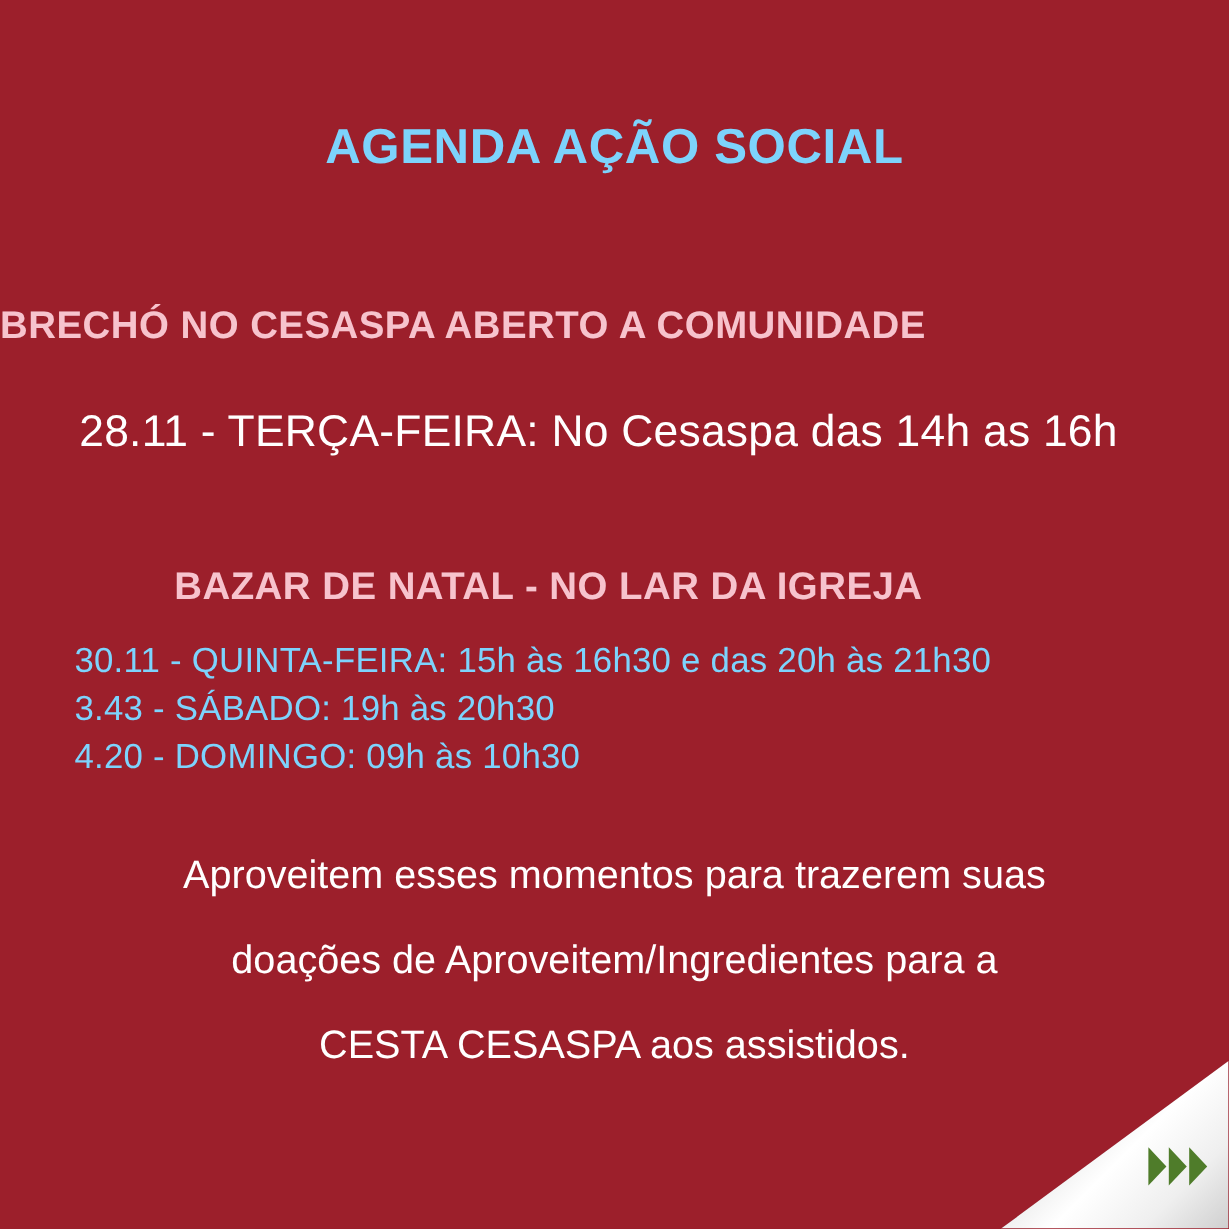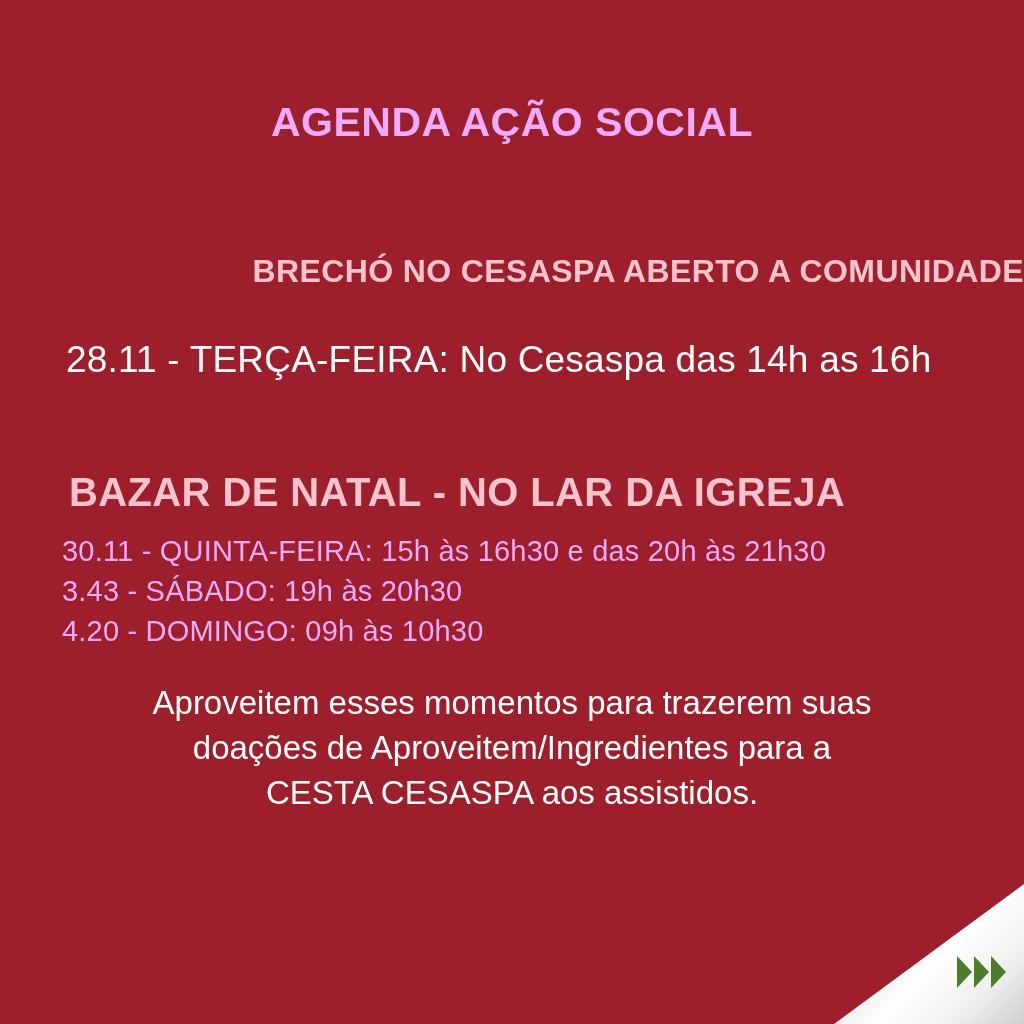--- a/index.html
+++ b/index.html
@@ -21,34 +21,34 @@
     overflow: hidden;
   }
 
   
   .poster-title {
     position: absolute;
     top: 99px;
     left: 0;
     width: 1024px;
     text-align: center;
-    color: #f0abfc;
+    color: #7dd3fc;
     font-size: 41px;
     font-weight: bold;
     letter-spacing: 0.5px;
     font-family: "Liberation Sans", sans-serif;
   }
 
   
   .section-one-heading {
     position: absolute;
     top: 253px;
     left: 0;
     width: 1024px;
-    text-align: right;
+    text-align: left;
     color: #f7c3cd;
     font-size: 32px;
     font-weight: bold;
     letter-spacing: 0.4px;
   }
   .section-one-line {
     position: absolute;
     top: 339px;
     left: 66px;
     width: 900px;
@@ -59,30 +59,30 @@
   }
 
   
   .section-two-heading {
     position: absolute;
     top: 470px;
     left: 0;
     width: 914px;
     text-align: center;
     color: #f7c3cd;
-    font-size: 40px;
+    font-size: 32px;
     font-weight: bold;
     letter-spacing: 0.4px;
   }
   .section-two-lines {
     position: absolute;
     top: 531px;
     left: 62px;
     width: 920px;
-    color: #f0abfc;
+    color: #7dd3fc;
     font-size: 29px;
     line-height: 40px;
     font-weight: 400;
     letter-spacing: 0.2px;
   }
   .section-two-lines .line {
     display: block;
     white-space: nowrap;
   }
 
@@ -93,20 +93,21 @@
     left: 52px;
     width: 920px;
     text-align: center;
     color: #ffffff;
     font-size: 33px;
     line-height: 45px;
     font-weight: 400;
   }
   .closing .line {
     display: block;
+    margin-top: 26px;
   }
 
   
   .page-curl {
     position: absolute;
     right: 0;
     bottom: 0;
     width: 190px;
     height: 140px;
     overflow: hidden;

